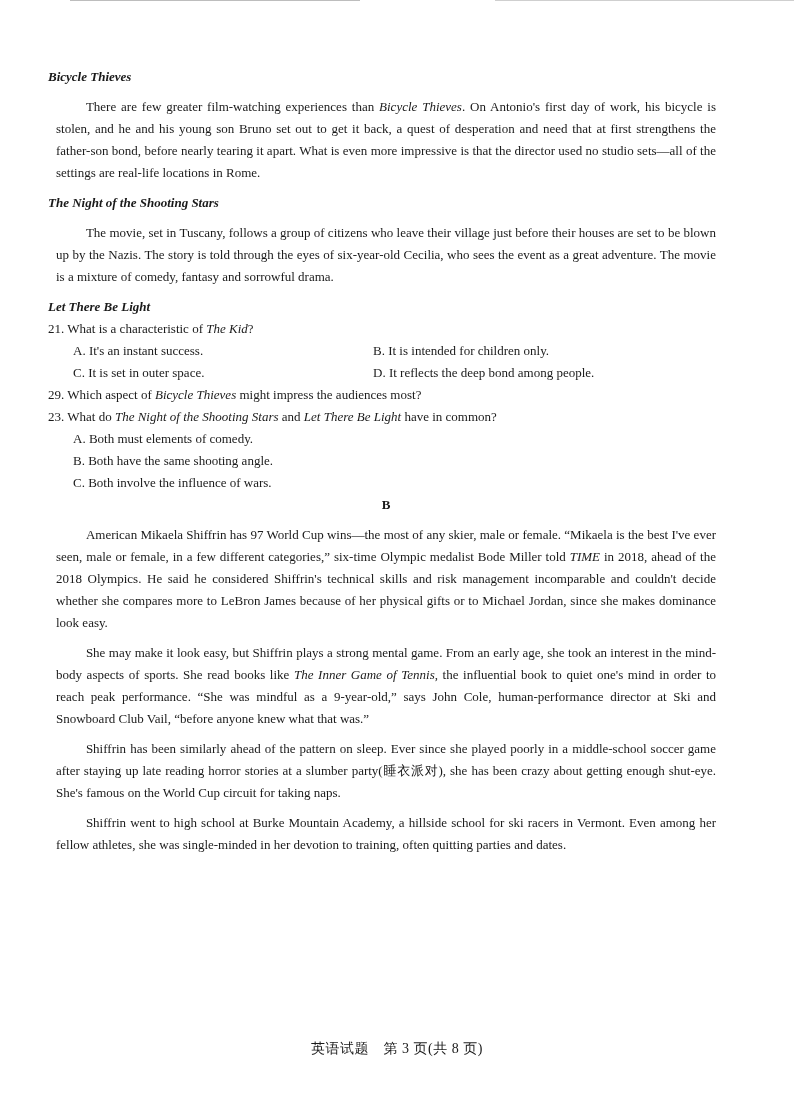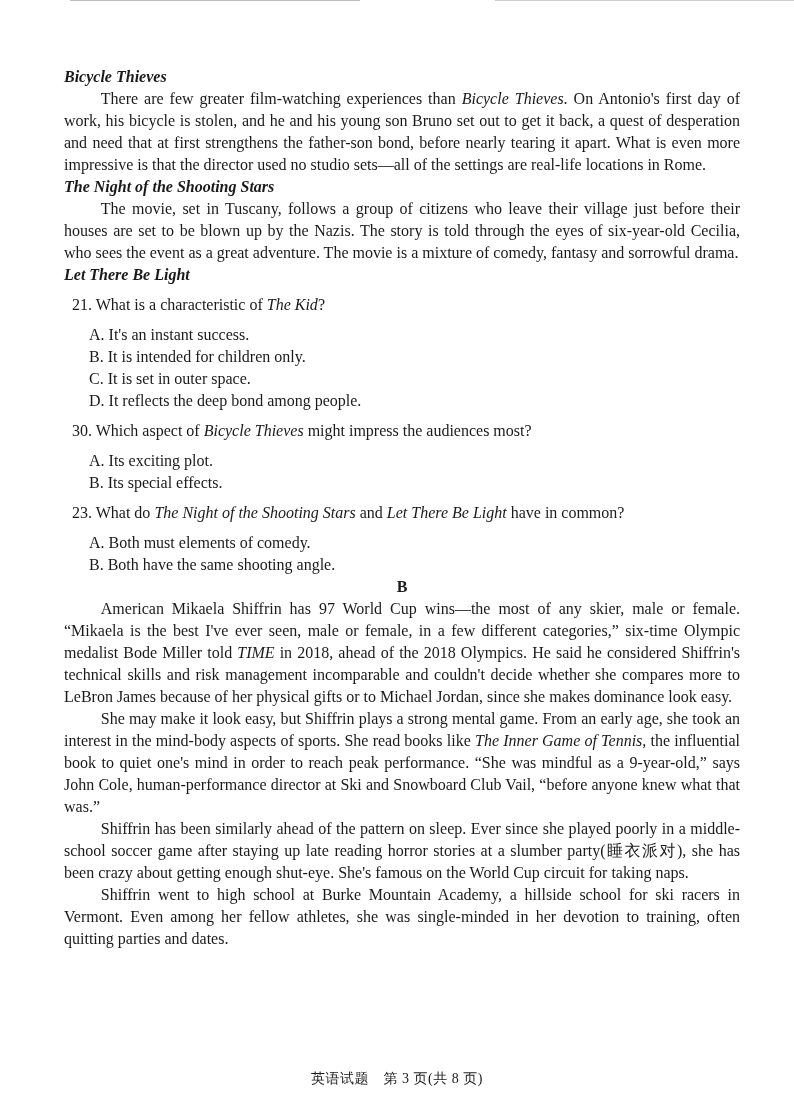--- a/index.html
+++ b/index.html
@@ -1,28 +1,28 @@
 <!DOCTYPE html>
 <html><head>
 <meta charset="utf-8">
 <style>
   html, body { margin: 0; padding: 0; background: #ffffff; }
   body { width: 794px; height: 1119px; position: relative; overflow: hidden;
          font-family: "Liberation Serif", "DejaVu Serif", serif; color: #1a1a1a; }
-  .page { position: absolute; left: 64px; top: 66px; width: 676px; font-size: 16px; line-height: 22px; }
+  .page { position: absolute; left: 48px; top: 66px; width: 676px; font-size: 13px; line-height: 22px; }
   .heading { font-weight: bold; font-style: italic; margin: 0; }
-  .para { margin: 0; text-indent: 2.3em; text-align: justify; text-align-last: left; }
-  .q { margin: 8px; }
+  .para { margin: 8px; text-indent: 2.3em; text-align: justify; text-align-last: left; }
+  .q { margin: 0; }
   .opts { padding-left: 25px; }
-  .opt-row { display: flex; flex-direction: column; }
+  .opt-row { display: flex; }
   .opt-row .opt { width: 300px; }
   .opt-single { display: block; }
   .section-b { text-align: center; font-weight: bold; margin: 0; }
   i { font-style: italic; }
-  .footer { position: absolute; left: 0; width: 794px; top: 1070px; text-align: center; font-size: 14px; letter-spacing: 0.5px; font-family: Liberation Serif, serif; }
+  .footer { position: absolute; left: 0; width: 794px; top: 1040px; text-align: center; font-size: 14px; letter-spacing: 0.5px; font-family: Liberation Serif, serif; }
   .topline { position: absolute; left: 70px; top: 0; width: 290px; height: 1px; background: #bdbdbd; }
   .topline2 { position: absolute; left: 495px; top: 0; width: 300px; height: 1px; background: #cfcfcf; }
 </style>
 </head>
 <body>
 
 <div class="topline"></div>
 <div class="topline2"></div>
 
 <div class="page">
@@ -43,34 +43,31 @@
           <span>B. It is intended for children only.</span>
         </div>
       <div class="opt-row">
           <span class="opt">C. It is set in outer space.</span>
           <span>D. It reflects the deep bond among people.</span>
         </div>
     </div>
   </div>
 
   <div>
-    <p class="q"><span>30.</span> <span>Which aspect of </span><i>Bicycle Thieves</i><span> might impress the audiences most?</span></p>
+    <p class="q"><span>29.</span> <span>Which aspect of </span><i>Bicycle Thieves</i><span> might impress the audiences most?</span></p>
     <div class="opts">
-      <div class="opt-row">
-          <span class="opt">A. Its exciting plot.</span>
-          <span>B. Its special effects.</span>
-        </div>
     </div>
   </div>
 
   <div>
     <p class="q"><span>23.</span> <span>What do </span><i>The Night of the Shooting Stars</i><span> and </span><i>Let There Be Light</i><span> have in common?</span></p>
     <div class="opts">
       <span class="opt-single">A. Both must elements of comedy.</span>
       <span class="opt-single">B. Both have the same shooting angle.</span>
+      <span class="opt-single">C. Both involve the influence of wars.</span>
     </div>
   </div>
 
   <p class="section-b">B</p>
 
   <p class="para"><span>American Mikaela Shiffrin has 97 World Cup wins—the most of any skier, male or female. “Mikaela is the best I've ever seen, male or female, in a few different categories,” six-time Olympic medalist Bode Miller told </span><i>TIME</i><span> in 2018, ahead of the 2018 Olympics. He said he considered Shiffrin's technical skills and risk management incomparable and couldn't decide whether she compares more to LeBron James because of her physical gifts or to Michael Jordan, since she makes dominance look easy.</span></p>
   <p class="para"><span>She may make it look easy, but Shiffrin plays a strong mental game. From an early age, she took an interest in the mind-body aspects of sports. She read books like </span><i>The Inner Game of Tennis</i><span>, the influential book to quiet one's mind in order to reach peak performance. “She was mindful as a 9-year-old,” says John Cole, human-performance director at Ski and Snowboard Club Vail, “before anyone knew what that was.”</span></p>
   <p class="para"><span>Shiffrin has been similarly ahead of the pattern on sleep. Ever since she played poorly in a middle-school soccer game after staying up late reading horror stories at a slumber party(睡衣派对), she has been crazy about getting enough shut-eye. She's famous on the World Cup circuit for taking naps.</span></p>
   <p class="para"><span>Shiffrin went to high school at Burke Mountain Academy, a hillside school for ski racers in Vermont. Even among her fellow athletes, she was single-minded in her devotion to training, often quitting parties and dates.</span></p>
 </div>

